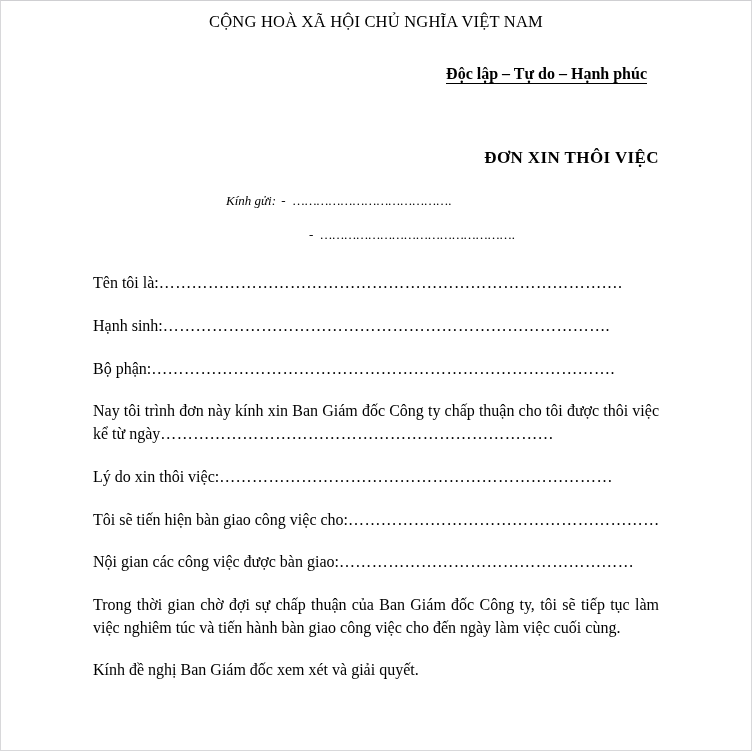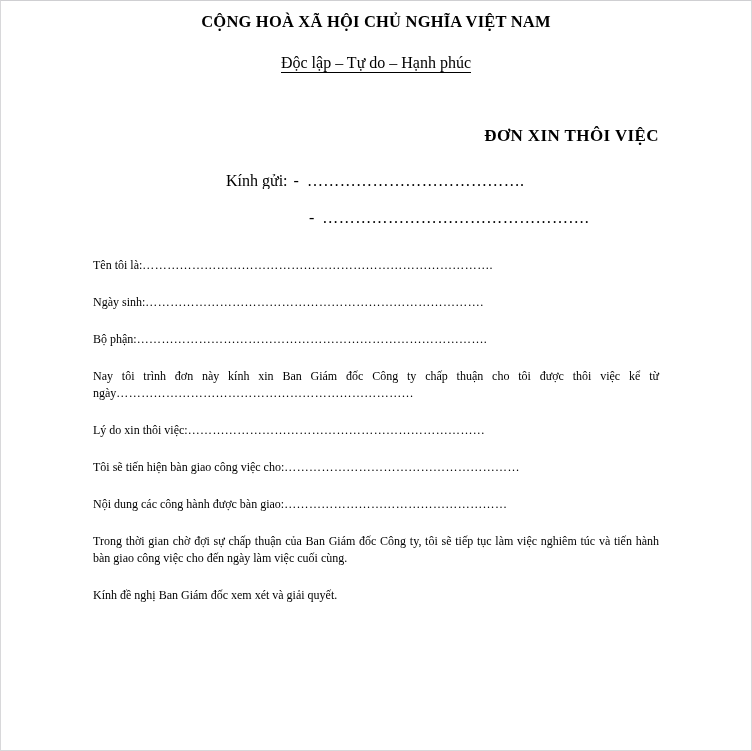--- a/index.html
+++ b/index.html
@@ -27,33 +27,33 @@
   .inner {
     box-sizing: border-box;
     width: 100%;
     height: 100%;
     padding: 8px 92px 0 92px;
   }
 
   
   .national-header {
     text-align: center;
-    font-weight: bold;
+    font-weight: normal;
     font-size: 16.5px;
     letter-spacing: 0.2px;
     line-height: 1.25;
     margin: 0;
     padding-top: 3px;
   }
   .national-motto {
-    text-align: center;
-    font-weight: normal;
+    text-align: right;
+    font-weight: bold;
     font-size: 16px;
     line-height: 1.25;
-    margin: 1px;
+    margin: 12px;
     padding-top: 19px;
   }
   .national-motto span {
     border-bottom: 1.6px solid #000;
     padding-bottom: 1px;
   }
 
   
   .doc-title {
     text-align: right;
@@ -62,43 +62,44 @@
     letter-spacing: 0.4px;
     margin: 0;
     padding-top: 52px;
   }
 
   
   .recipient-block {
     padding-top: 26px;
   }
   .recipient-line {
-    font-size: 16px;
+    font-size: 13px;
     line-height: 1.1;
     white-space: nowrap;
     overflow: hidden;
+    font-style: italic;
   }
   .recipient-line-1 {
     padding-left: 133px;
   }
   .recipient-line-2 {
     padding-top: 20px;
     padding-left: 216px;
   }
   .rcp-label { margin-right: 2px; }
   .rcp-dash { margin-right: 4px; }
 
   .dots-1 { letter-spacing: 0.5px; }
 
   
   .body-block {
     padding-top: 30px;
   }
   .para {
-    font-size: 12px;
+    font-size: 16px;
     line-height: 1.42;
     margin: 0 0 20px 0;
     text-align: justify;
   }
   .para:last-child { margin-bottom: 0; }
 
   .para.nowrap {
     white-space: nowrap;
     overflow: hidden;
     text-align: left;
@@ -141,42 +142,42 @@
       </div>
     </div>
 
     <div class="body-block">
 
       <p class="para nowrap">
         <span class="label">Tên tôi là:</span><span class="leader">………………………………………………………………………….</span>
       </p>
 
       <p class="para nowrap">
-        <span class="label">Ngày sinh:</span><span class="leader">……………………………………………………………………….</span>
+        <span class="label">Hạnh sinh:</span><span class="leader">……………………………………………………………………….</span>
       </p>
 
       <p class="para nowrap">
         <span class="label">Bộ phận:</span><span class="leader">………………………………………………………………………….</span>
       </p>
 
       <p class="para">
         <span>Nay tôi trình đơn này kính xin Ban Giám đốc Công ty chấp thuận cho tôi được thôi việc kể từ ngày</span><span class="leader">………………………………………………………………</span>
       </p>
 
       <p class="para nowrap">
         <span class="label">Lý do xin thôi việc:</span><span class="leader">………………………………………………………………</span>
       </p>
 
 
       <p class="para nowrap">
         <span class="label">Tôi sẽ tiến hiện bàn giao công việc cho:</span><span class="leader">…………………………………………………</span>
       </p>
 
       <p class="para nowrap">
-        <span class="label">Nội dung các công hành được bàn giao:</span><span class="leader">………………………………………………</span>
+        <span class="label">Nội gian các công việc được bàn giao:</span><span class="leader">………………………………………………</span>
       </p>
 
 
       <p class="para">Trong thời gian chờ đợi sự chấp thuận của Ban Giám đốc Công ty, tôi sẽ tiếp tục làm việc nghiêm túc và tiến hành bàn giao công việc cho đến ngày làm việc cuối cùng.</p>
 
       <p class="para">Kính đề nghị Ban Giám đốc xem xét và giải quyết.</p>
 
     </div>
   </div>
 </div>

